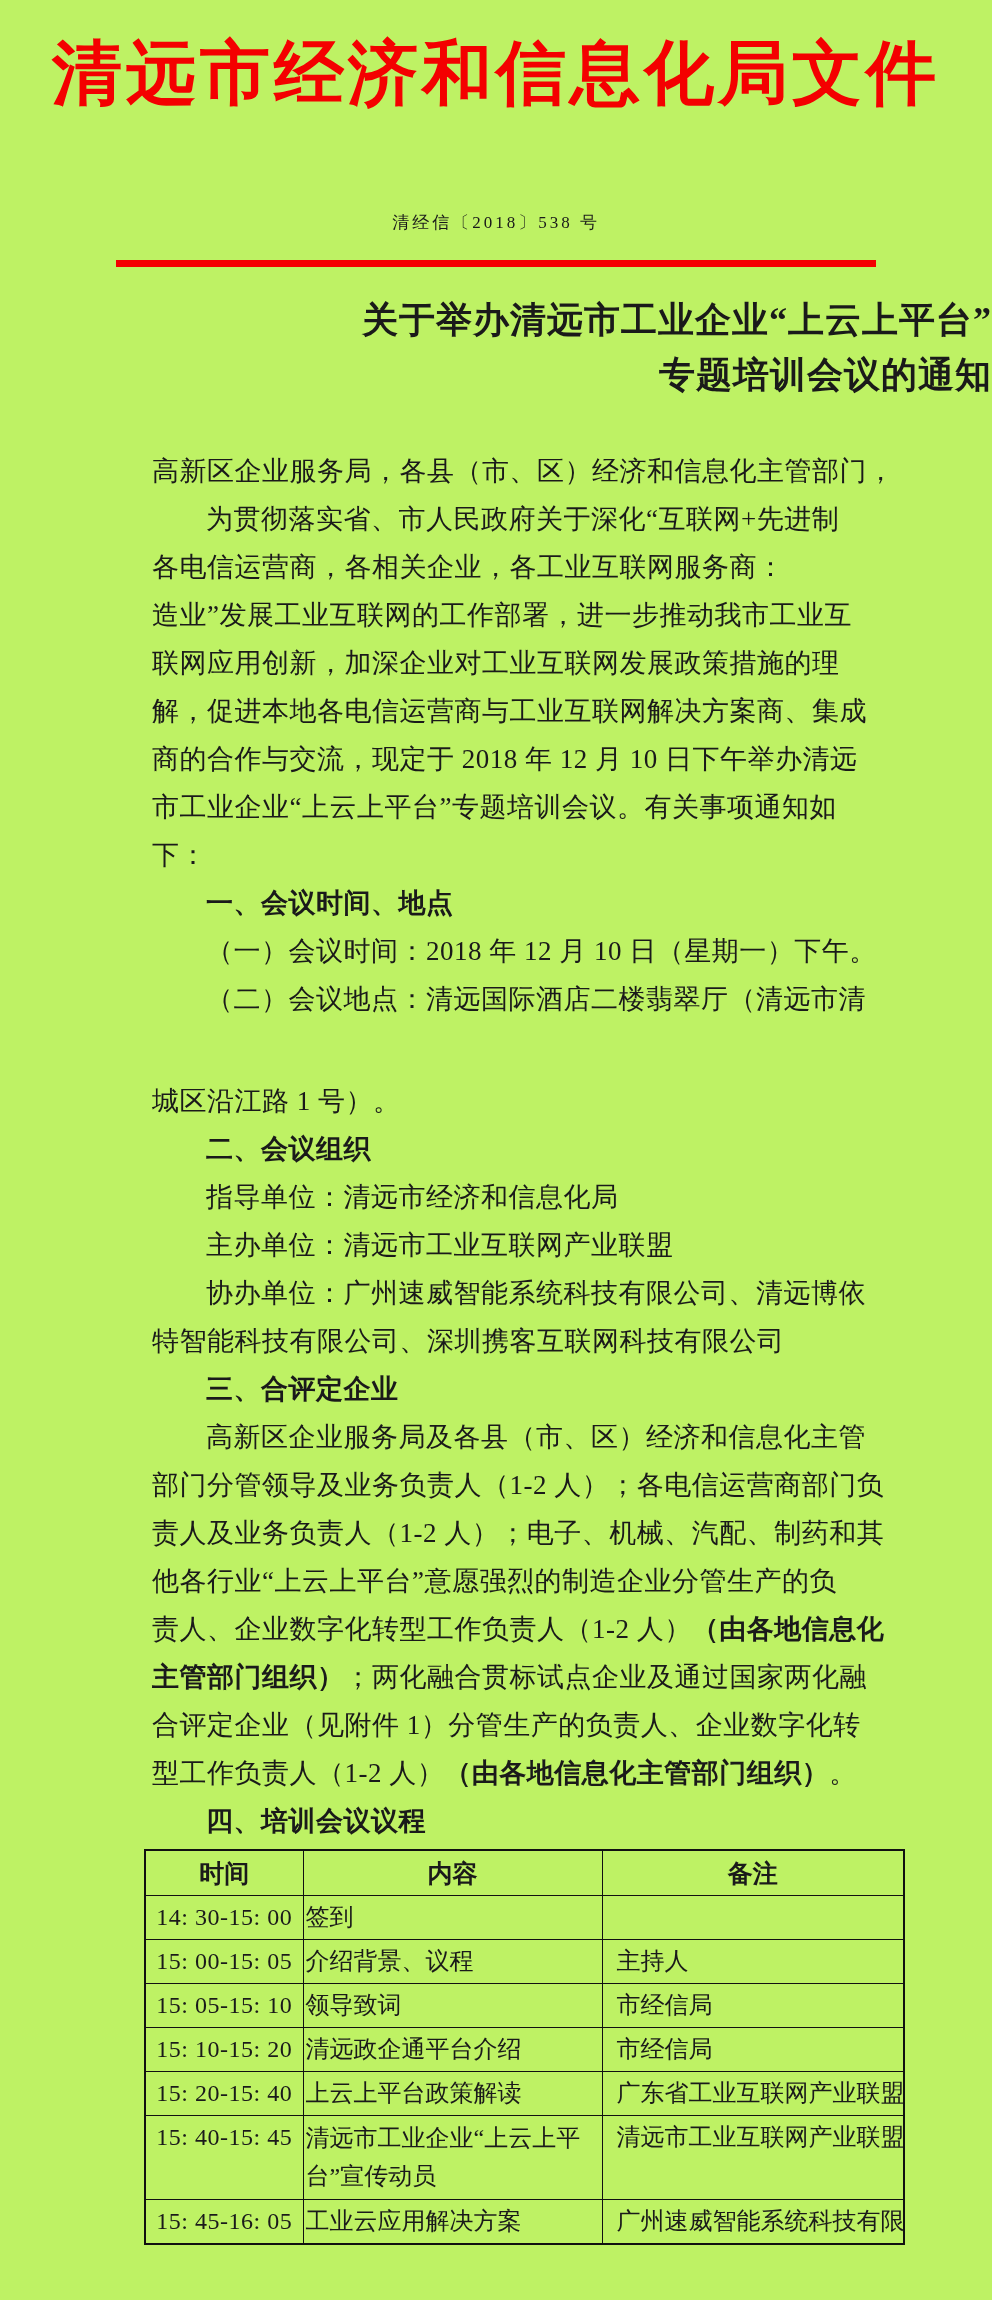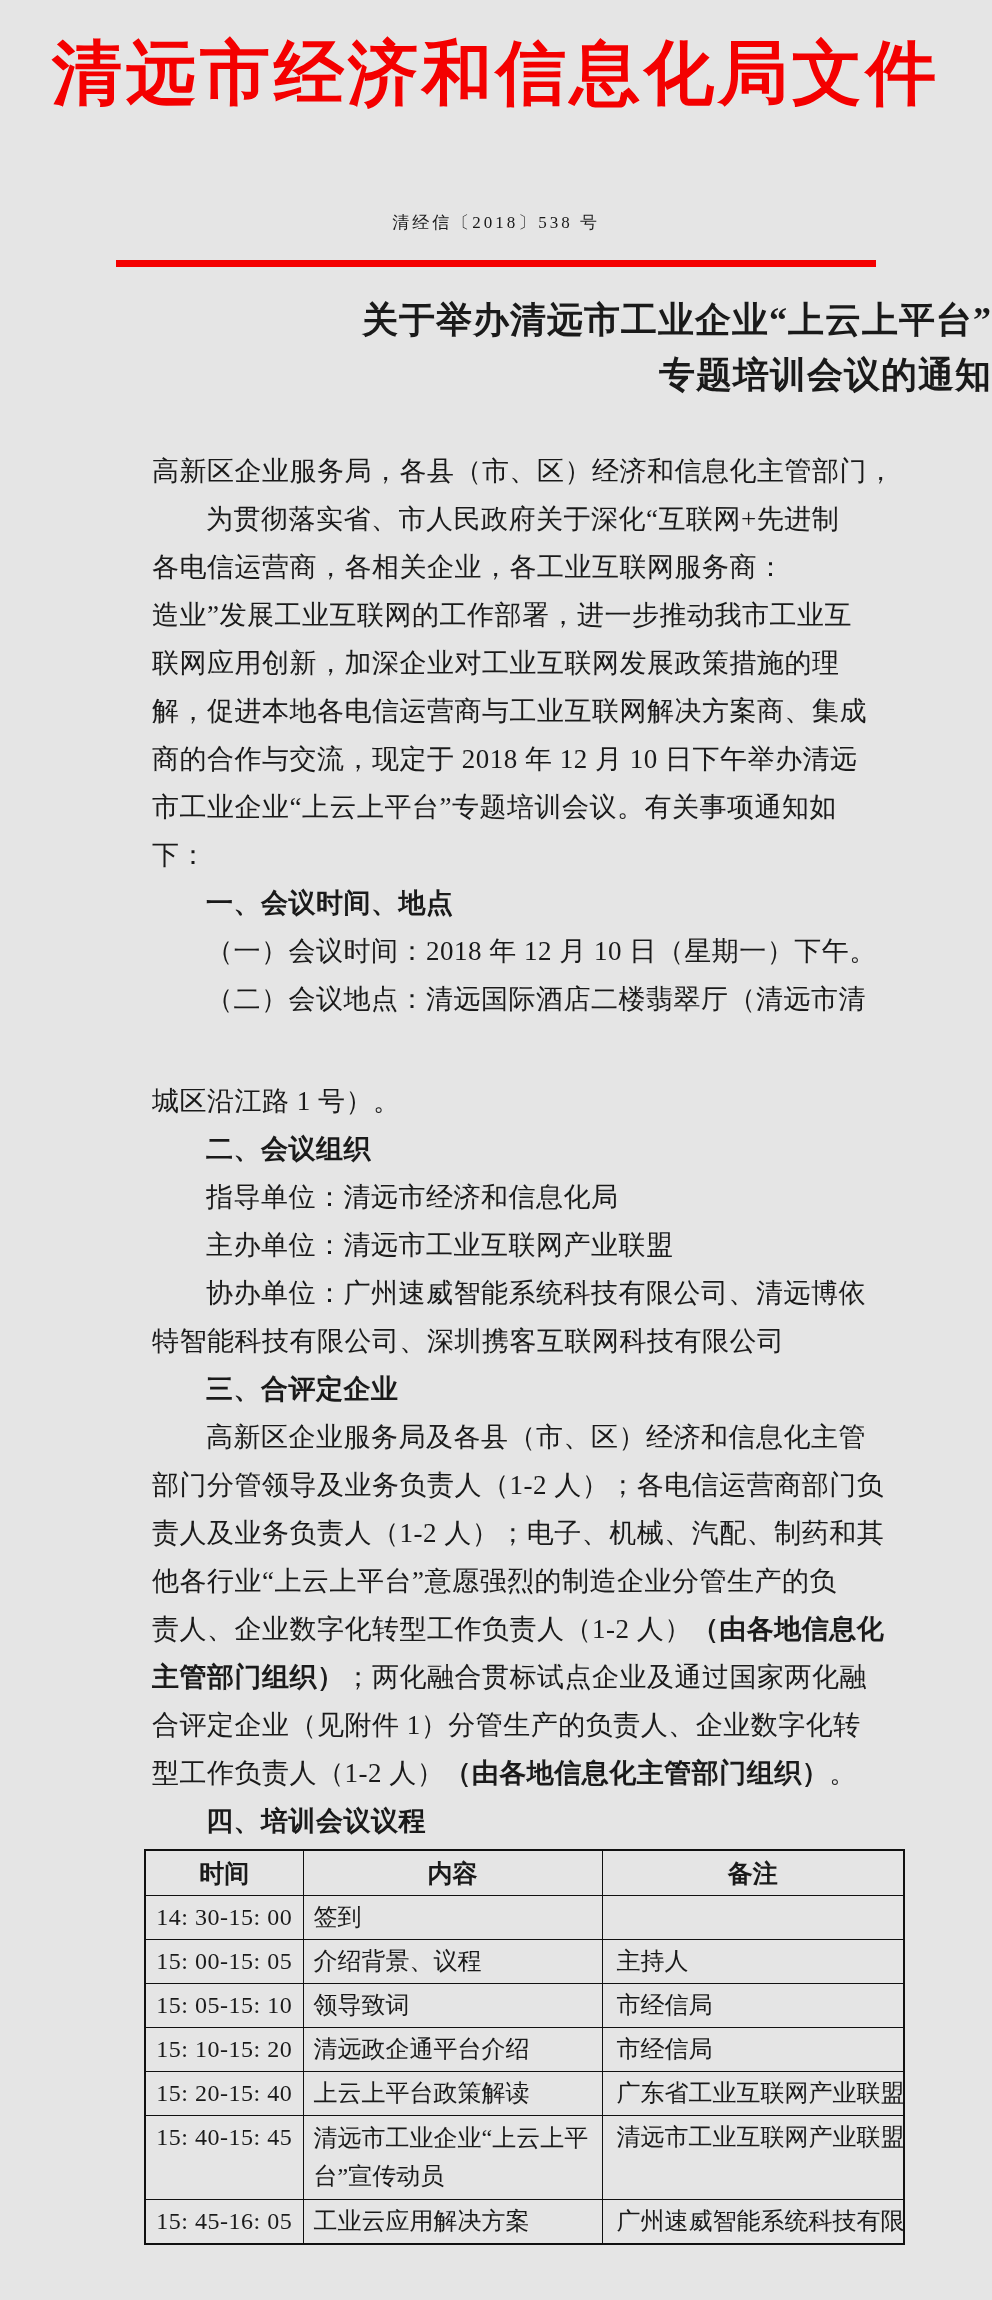--- a/index.html
+++ b/index.html
@@ -1,20 +1,20 @@
 <!DOCTYPE html>
 <html lang="zh"><head>
 <meta charset="utf-8">
 <style>
   html,body{margin:0;padding:0;background:#ffffff;}
   #page{
     position:relative;
     width:992px;height:2300px;
     margin:0 auto;
-    background:#e5e5e5;
+    background:#bef264;
     overflow:hidden;
     font-family:"Liberation Serif","DejaVu Serif",serif;
     color:#1a1a1a;
   }
   .red-header{
     padding-top:28px;
     height:92px;line-height:92px;
     text-align:center;
     font-size:70px;
     font-weight:bold;
@@ -95,21 +95,21 @@
   }
   table.agenda td{
     height:43px;line-height:42px;
   }
   table.agenda td.td-time{
     text-align:center;
     letter-spacing:0.5px;
     white-space:nowrap;
   }
   table.agenda td.td-content{
-    padding-left:10px;
+    padding-left:2px;
     white-space:pre-line;
   }
   table.agenda td.td-note{
     padding-left:14px;
     white-space:nowrap;
   }
   table.agenda tr.two-line td{height:80px;}
   table.agenda tr.two-line td.td-content{line-height:38px;padding-top:3px;}
 </style>
 </head>

